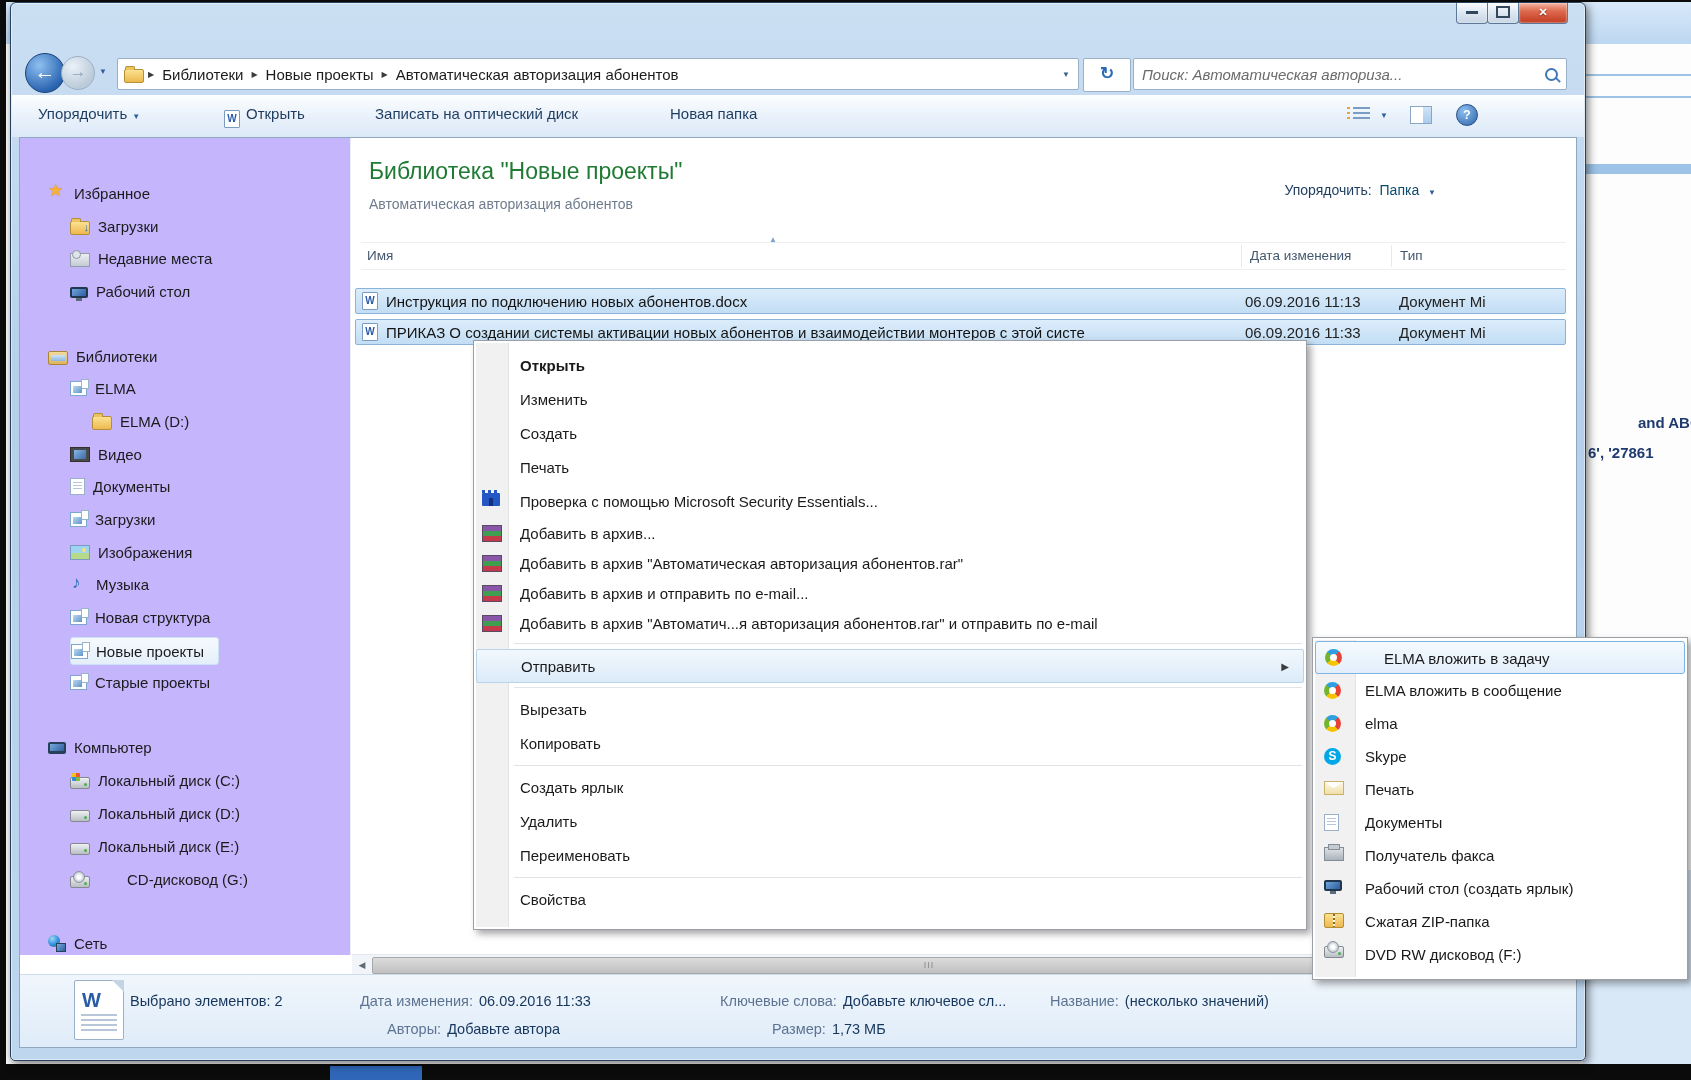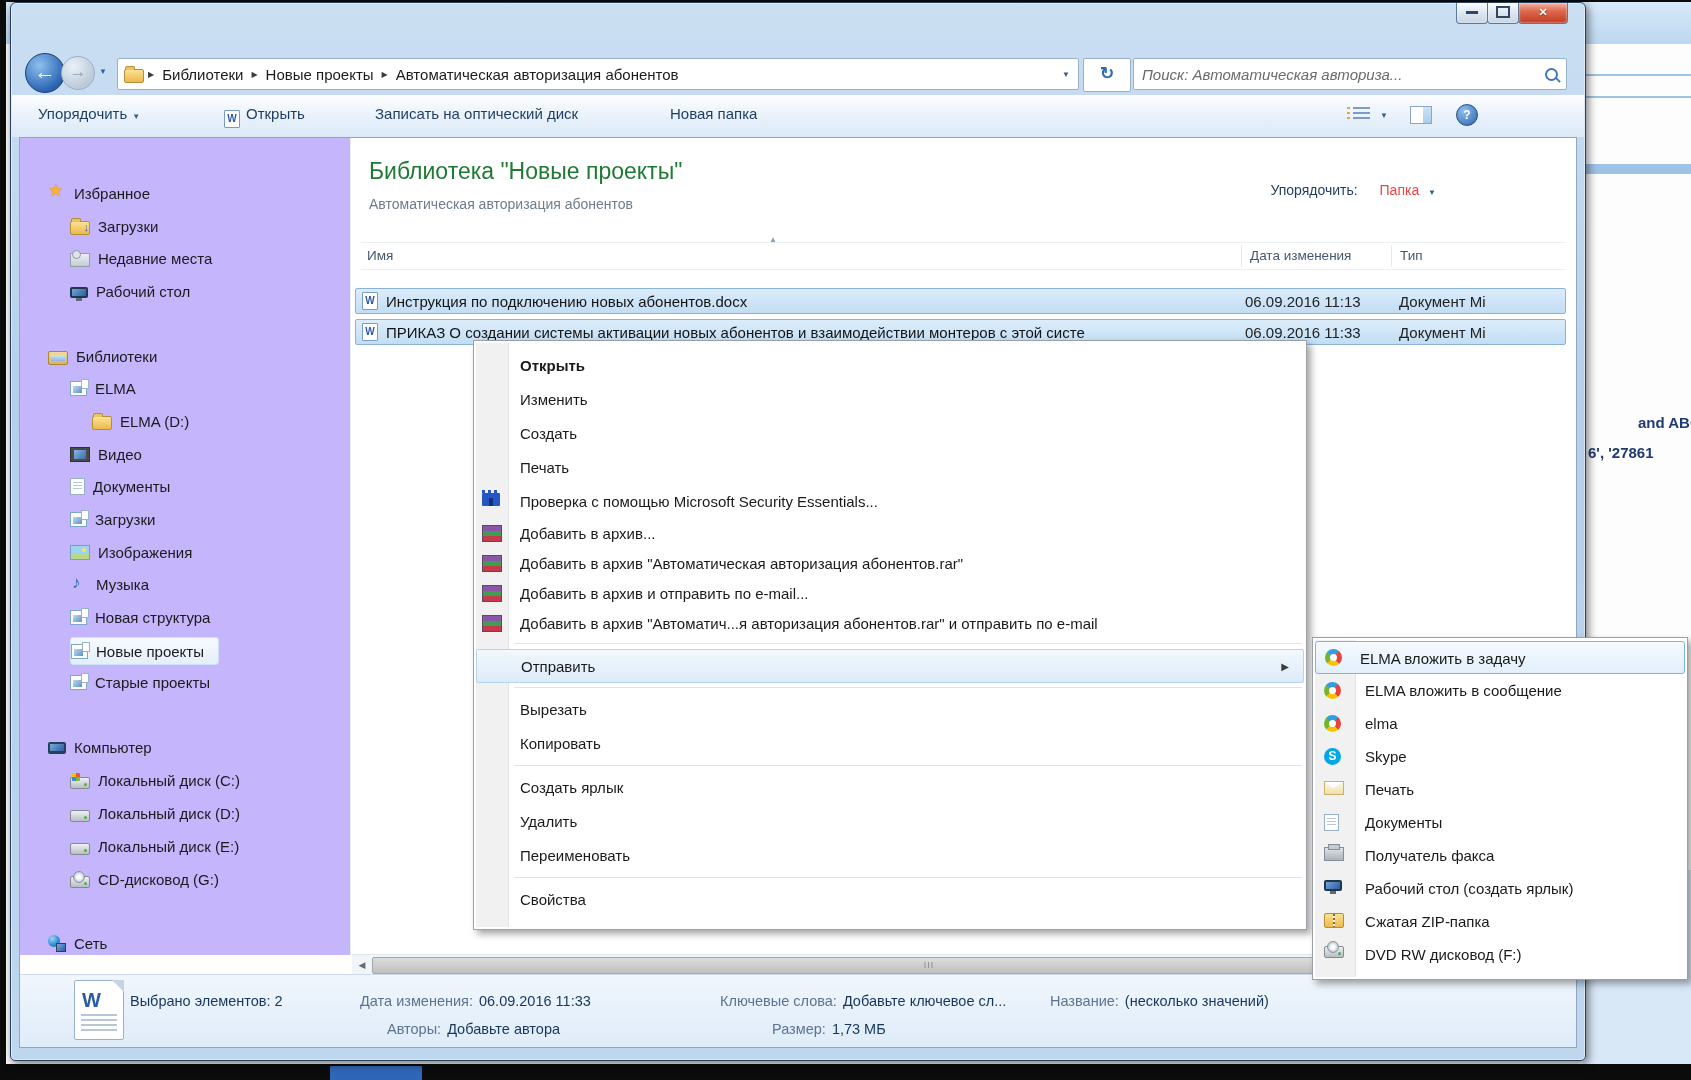--- a/index.html
+++ b/index.html
@@ -166,21 +166,21 @@
     background:repeating-linear-gradient(180deg,#8a6a1e 0 2px,#fff 2px 4px);}
   .ic-worddoc{background:#fff;border:1px solid #7a9cc0;width:14px;height:16px;color:#2a5ba8;
     font-size:10px;font-weight:bold;text-align:center;line-height:15px;border-radius:1px;}
 
   
   #filepane{left:330px;top:0;right:0;bottom:92px;border-left:1px solid #e8edf2;background:#fff;}
   #lib-title{left:18px;top:20px;font-size:23px;color:#1f7a33;}
   #lib-sub{left:18px;top:58px;font-size:14px;color:#6e7c8d;}
   #arrange{top:44px;right:140px;font-size:14px;}
   #arrange .a-lbl{color:#1e3c5f;}
-  #arrange .a-val{color:#ef4444;margin-left:18px;}
+  #arrange .a-val{color:#0c4a6e;margin-left:4px;}
   #arrange .tb-caret{color:#2b5f9e;}
   #colhdr{left:10px;right:10px;top:104px;height:26px;border-top:1px solid #eceff3;
     border-bottom:1px solid #eceff3;font-size:13.5px;color:#44576e;}
   .col-name{left:6px;top:5px;} .col-date{left:889px;top:5px;} .col-type{left:1039px;top:5px;}
   .col-sep{top:2px;width:1px;height:22px;background:#e5e9ed;}
   #sort-glyph{left:408px;top:-8px;font-size:8px;color:#7ca0c8;}
   .frow{left:4px;right:10px;height:26px;display:flex;align-items:center;
     background:linear-gradient(180deg,#dcedfb,#c2ddf4);border:1px solid #8bb3da;
     border-radius:2px;box-sizing:border-box;font-size:15px;color:#141414;}
   .frow .ic-worddoc{margin:0 8px 0 6px;}
@@ -224,21 +224,21 @@
   .mi-arrow{position:absolute;right:14px;font-size:10px;color:#3c3c3c;}
 
   
   #sendmenu{left:1312px;top:637px;width:376px;height:343px;z-index:60;padding:3px 0;box-sizing:border-box;}
   #sendmenu::before{content:"";position:absolute;left:2px;top:2px;bottom:2px;width:40px;
     background:#f1f1f1;border-right:1px solid #e2e3e5;}
   .smi{position:relative;height:33px;line-height:33px;font-size:15px;color:#1a1a1a;
     padding-left:52px;white-space:nowrap;}
   .smi .mi-ico{left:11px;top:8px;}
   .smi-sel{background:linear-gradient(180deg,#f5fafe,#e2effb);border:1px solid #7fb3e3;
-    border-radius:3px;margin:0 2px;padding-left:44px;box-sizing:border-box;}
+    border-radius:3px;margin:0 2px;padding-left:68px;box-sizing:border-box;}
   .smi-sel .mi-ico{left:9px;top:7px;}
 </style>
 </head>
 <body>
 
 <div id="screen">
 
   <div class="abs" id="bgwin">
     <div class="abs" id="bgwin-title"></div>
     <div class="abs" id="bgwin-blur"></div>
@@ -370,21 +370,21 @@
             <span class="lbl">Локальный диск (C:)</span>
           </div>
         <div class="sb-item lvl1" style="top:662px;">
             <span class="ic ic-drive"></span>
             <span class="lbl">Локальный диск (D:)</span>
           </div>
         <div class="sb-item lvl1" style="top:695px;">
             <span class="ic ic-drive"></span>
             <span class="lbl">Локальный диск (E:)</span>
           </div>
-        <div class="sb-item lvl1" style="top:728px;">
+        <div class="sb-item lvl1" style="top:728px;gap:29px;">
             <span class="ic ic-drive ic-cd"></span>
             <span class="lbl">CD-дисковод (G:)</span>
           </div>
 
         <div class="sb-item lvl0" style="top:792px;">
             <span class="ic ic-network"></span>
             <span class="lbl">Сеть</span>
           </div>
       </div>
 

